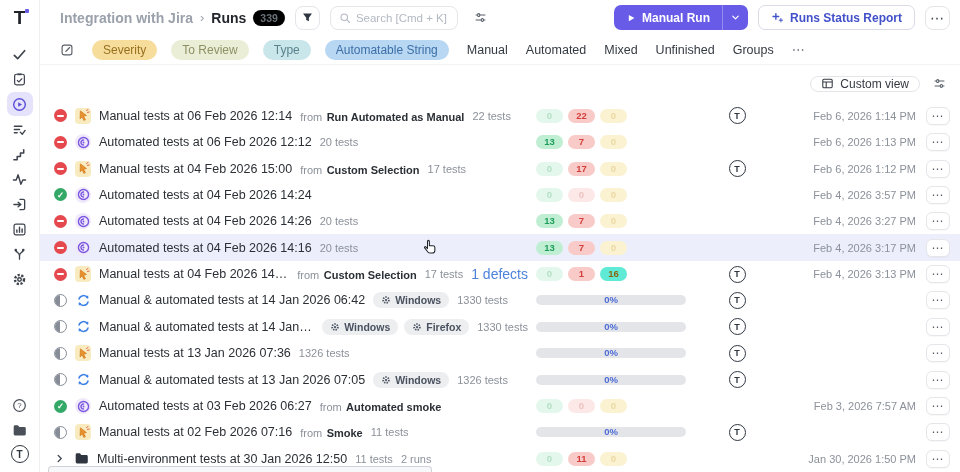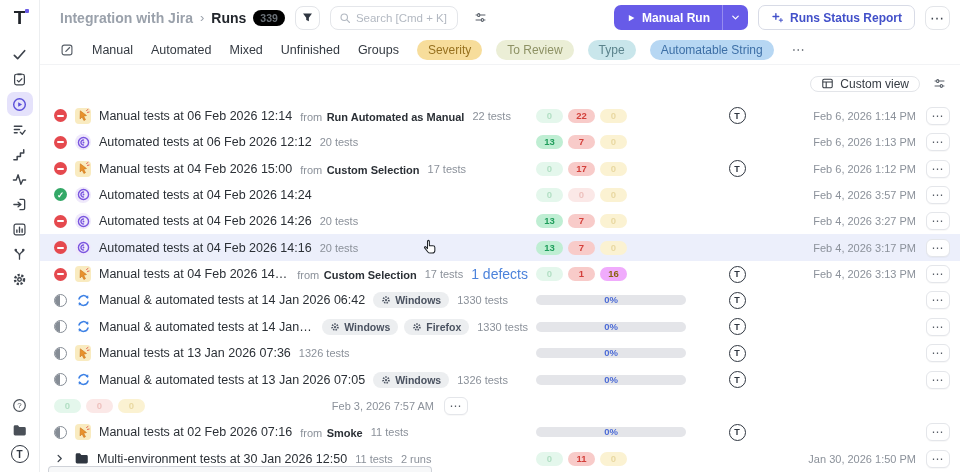--- a/index.html
+++ b/index.html
@@ -104,21 +104,21 @@
     padding:2px 8px; font-size:10.5px; color:#4a5260; font-weight:bold; }
   .env svg { width:10px; height:10px; color:#4a5260; }
 
   .result-slot { width:170px; flex:0 0 170px; display:flex; align-items:center; gap:5px; }
   .pill { min-width:27px; padding:0 6px; height:14px; line-height:14px; border-radius:8px;
     font-size:9.5px; font-weight:bold; text-align:center; }
   .pill.green { background:#bfeed3; color:#1f9d5b; }
   .pill.green.muted { background:#e4f7ec; color:#b2dfc4; }
   .pill.red { background:#f8cbc9; color:#d3403b; }
   .pill.red.muted { background:#fbe8e7; color:#eec1be; }
-  .pill.yellow { background:#f0abfc; color:#8a6410; }
+  .pill.yellow { background:#5eead4; color:#8a6410; }
   .pill.yellow.muted { background:#fbf2d2; color:#e9d9a2; }
   .progress-track { width:150px; height:10px; border-radius:5px; background:#e4e5e9;
     position:relative; display:flex; align-items:center; justify-content:center; }
   .progress-label { font-size:9.5px; font-weight:bold; color:#4c6bd6; line-height:10px; }
 
   .avatar-slot { width:46px; flex:0 0 46px; display:flex; justify-content:center; }
   .row-avatar { width:17px; height:17px; border-radius:50%; border:1.5px solid #2f3640;
     display:flex; align-items:center; justify-content:center; font-size:9px; font-weight:bold; color:#2f3640; }
   .date-slot { width:148px; flex:0 0 148px; text-align:right; font-size:11px; color:#8b919a; white-space:nowrap; }
   .menu-slot { width:26px; flex:0 0 26px; display:flex; justify-content:flex-end; }
@@ -307,32 +307,32 @@
 
     <div class="filterbar">
       <span class="lead-icon">
           <span style="display: inline-flex;">
             <svg viewBox="0 0 16 16">
               <rect x="2.4" y="2.4" width="11.2" height="11.2" rx="2.4" fill="none" stroke="currentColor" stroke-width="1.3"></rect>
               <path d="M10.8 4.4l1 1-4.6 4.6-1.4.4.4-1.4z" fill="currentColor"></path>
             </svg>
           </span>
         </span>
+      <span id="filter-chips" style="display:flex;gap:14px;align-items:center;">
+          <span class="fchip" style="background: rgb(247, 221, 155); color: rgb(151, 113, 31);">Severity</span>
+          <span class="fchip" style="background: rgb(235, 238, 214); color: rgb(141, 145, 100);">To Review</span>
+          <span class="fchip" style="background: rgb(201, 230, 235); color: rgb(90, 131, 140);">Type</span>
+          <span class="fchip" style="background: rgb(183, 215, 243); color: rgb(61, 111, 166);">Automatable String</span>
+        </span>
       <span id="filter-tabs" style="display:flex;gap:18px;">
           <span class="ftab">Manual</span>
           <span class="ftab">Automated</span>
           <span class="ftab">Mixed</span>
           <span class="ftab">Unfinished</span>
           <span class="ftab">Groups</span>
-        </span>
-      <span id="filter-chips" style="display:flex;gap:14px;align-items:center;">
-          <span class="fchip" style="background: rgb(247, 221, 155); color: rgb(151, 113, 31);">Severity</span>
-          <span class="fchip" style="background: rgb(235, 238, 214); color: rgb(141, 145, 100);">To Review</span>
-          <span class="fchip" style="background: rgb(201, 230, 235); color: rgb(90, 131, 140);">Type</span>
-          <span class="fchip" style="background: rgb(183, 215, 243); color: rgb(61, 111, 166);">Automatable String</span>
         </span>
       <span class="fmore">⋯</span>
     </div>
 
     <div class="viewbar">
       <div class="custom-view-btn">
         <span style="display: inline-flex;">
             <svg viewBox="0 0 16 16">
               <rect x="2.2" y="2.8" width="11.6" height="10.4" rx="1.5" fill="none" stroke="currentColor" stroke-width="1.3"></rect>
               <path d="M2.2 6.2h11.6M6.4 6.2v7" stroke="currentColor" stroke-width="1.3"></path>
@@ -713,20 +713,34 @@
     <div class="avatar-slot">
             <span class="row-avatar" style="display: flex;">T</span>
           </div>
     <div class="date-slot"></div>
     <div class="menu-slot">
             <button class="row-menu">⋯</button>
           </div>
   </div>
 
   <div class="row">
+    <div class="row-left">
+
+      <span class="status passed"></span>
+      <span class="type-ic automated" style="display: inline-flex;">
+              <svg viewBox="0 0 16 16">
+                <circle cx="8" cy="8" r="5.4" fill="none" stroke="#7A55DF" stroke-width="1.5"></circle>
+                <path d="M8 5.3A2.7 2.7 0 1 0 8 10.7" fill="none" stroke="#7A55DF" stroke-width="1.5" stroke-linecap="round"></path>
+                <circle cx="8" cy="8" r="1" fill="#7A55DF"></circle>
+              </svg>
+            </span>
+      <span class="run-title">Automated tests at 03 Feb 2026 06:27</span>
+      <span class="from-wrap" style="display: inline;"><span class="from-label">from</span> <span class="from-value">Automated smoke</span></span>
+
+    </div>
     <div class="result-slot">
             <span class="pill green muted">0</span>
             <span class="pill red muted">0</span>
             <span class="pill yellow muted">0</span>
           </div>
     <div class="avatar-slot"></div>
     <div class="date-slot">Feb 3, 2026 7:57 AM</div>
     <div class="menu-slot">
             <button class="row-menu">⋯</button>
           </div>

